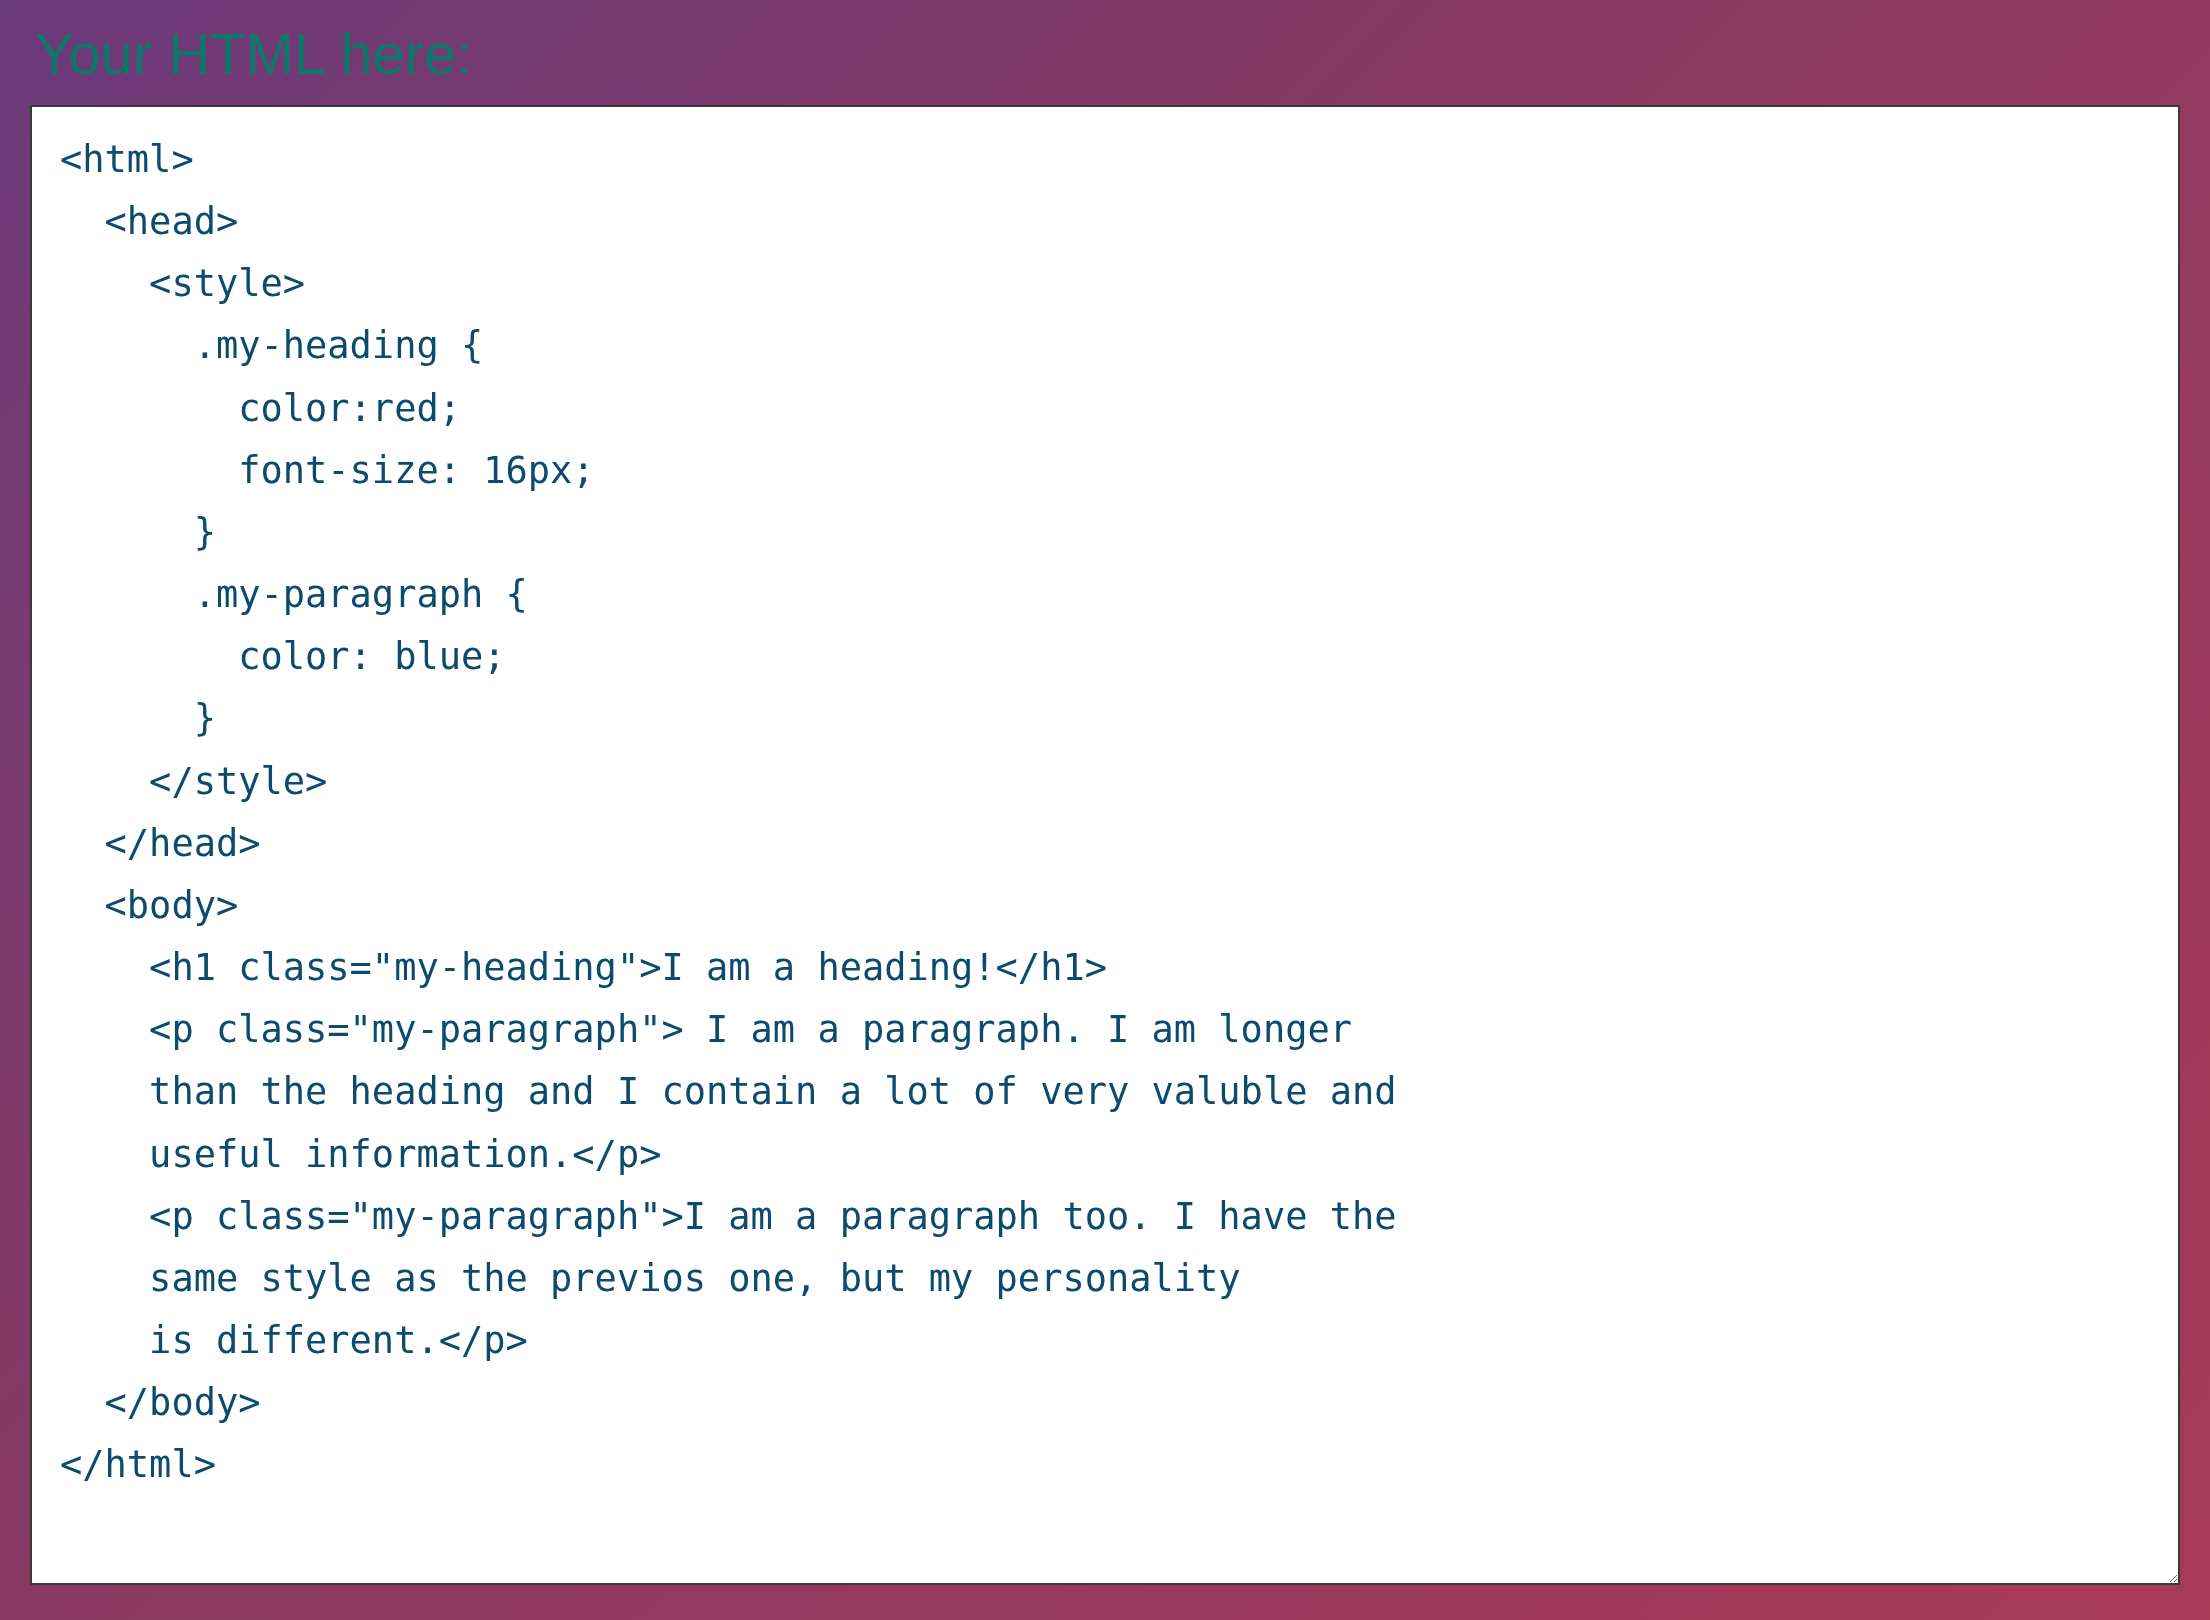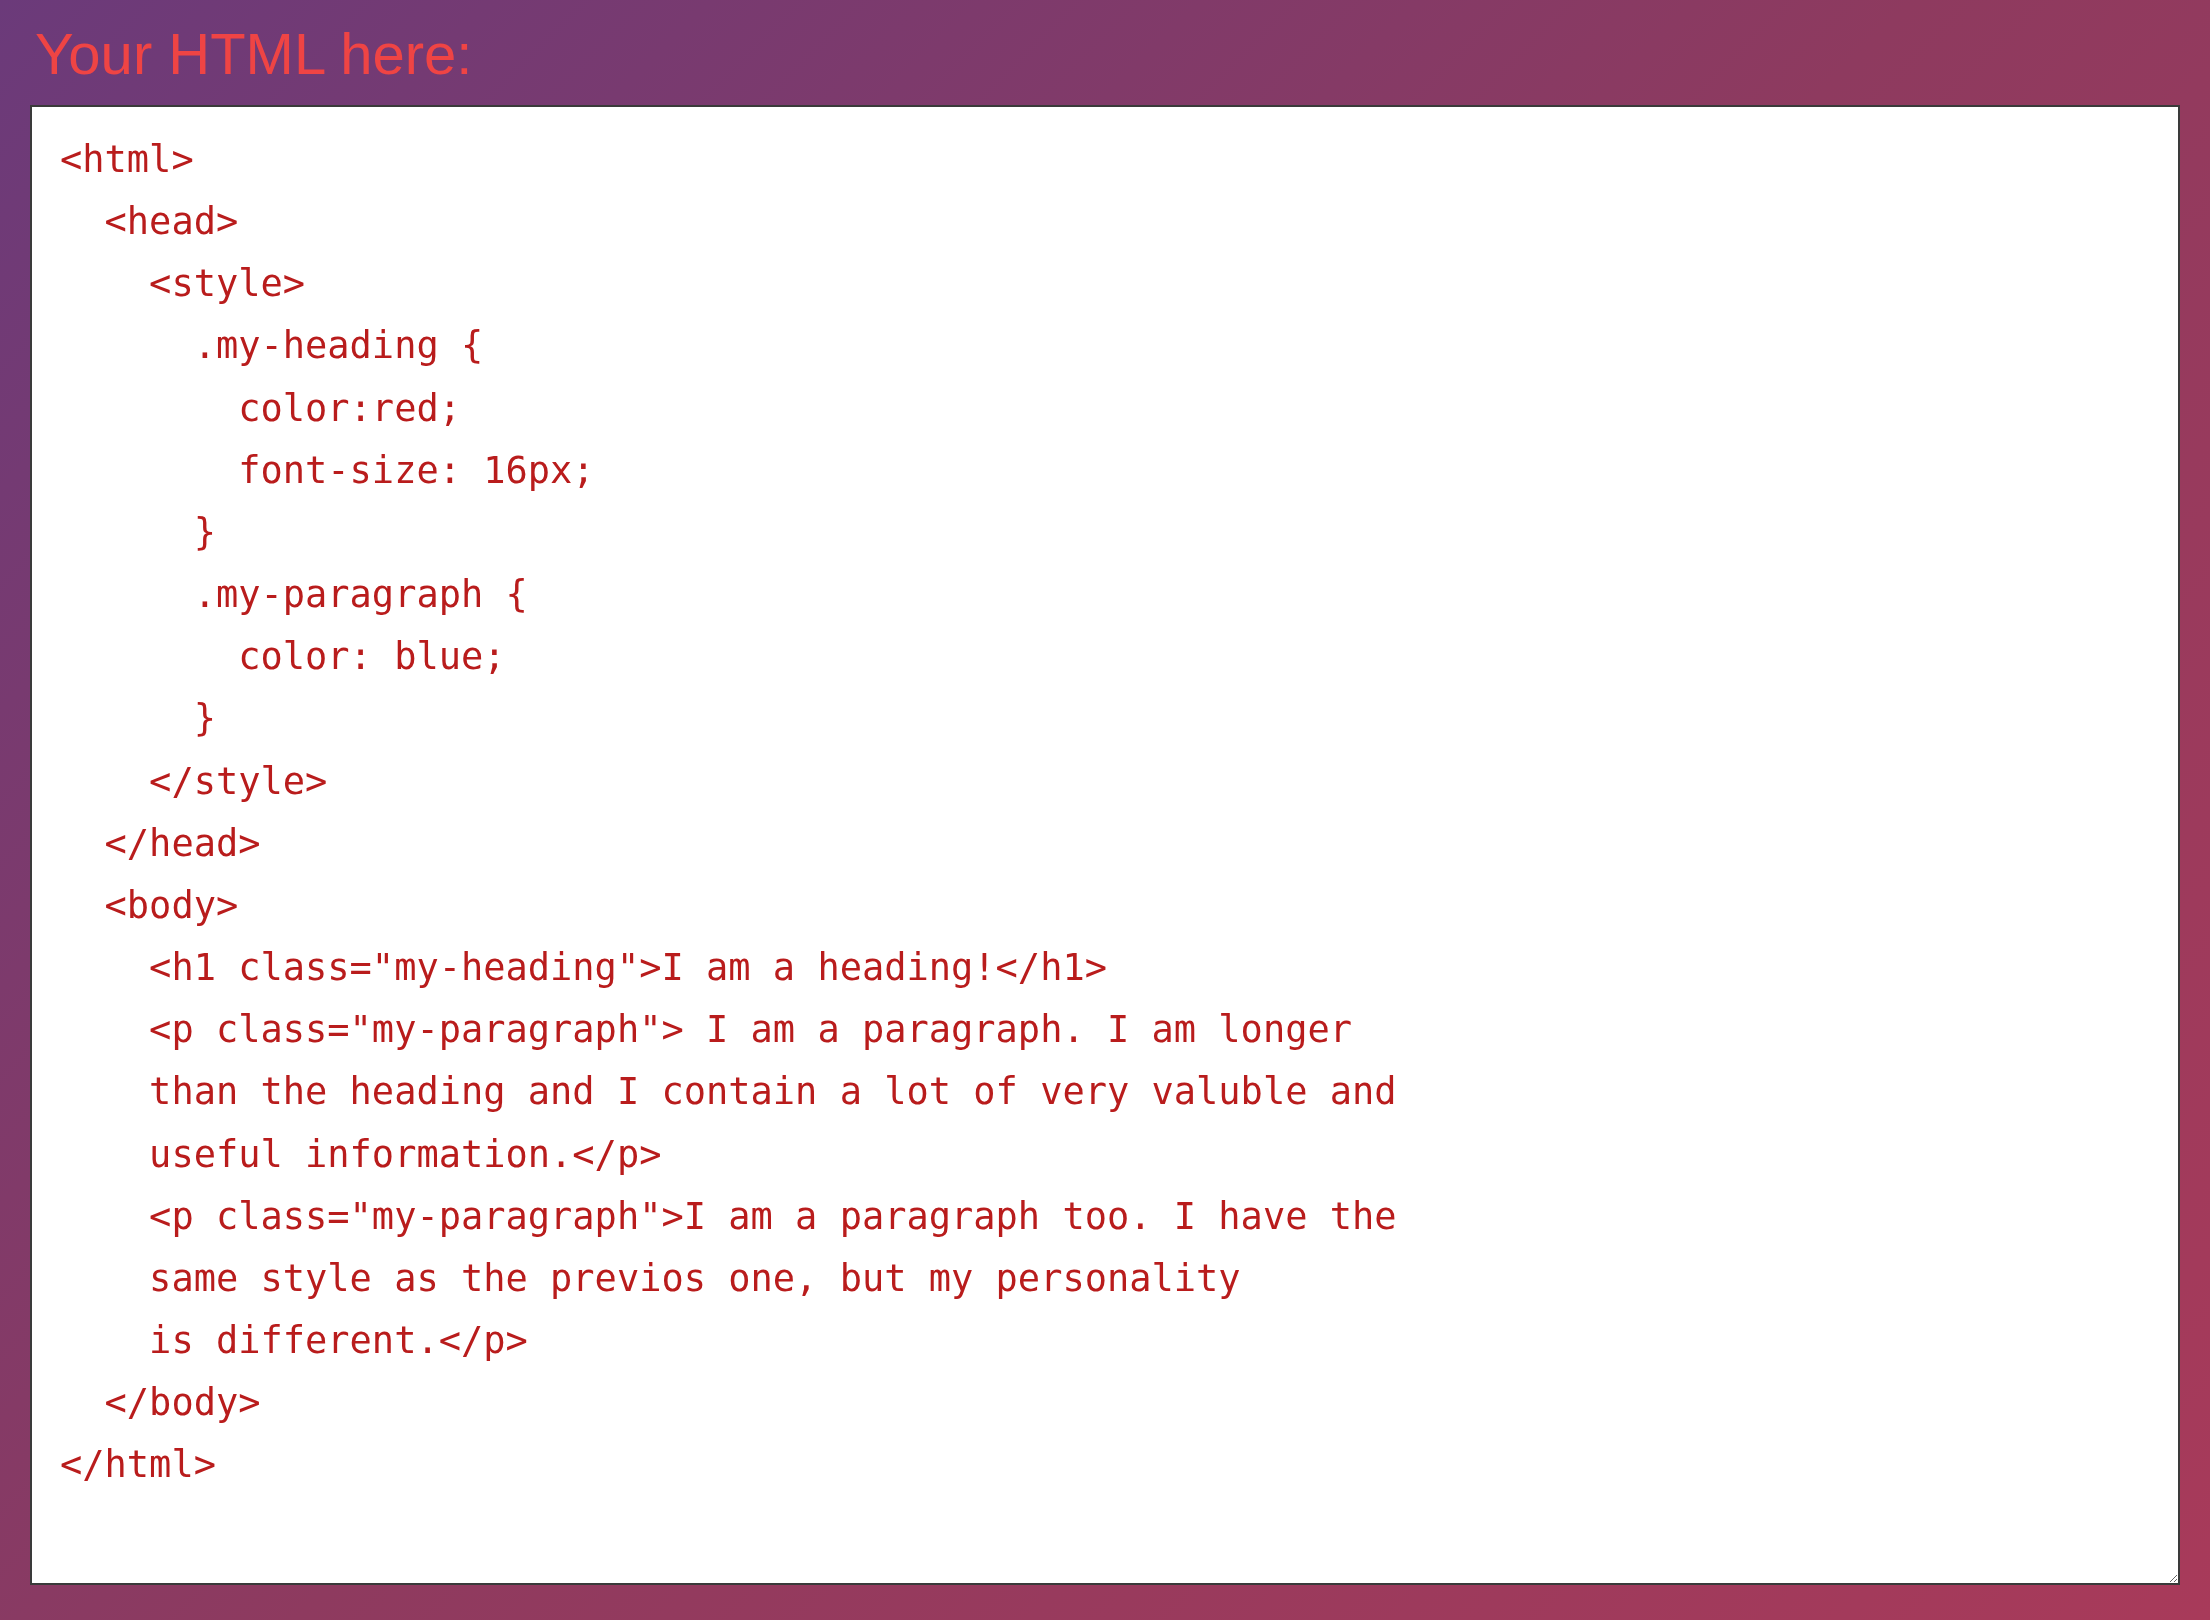--- a/index.html
+++ b/index.html
@@ -10,40 +10,40 @@
     body {
       width: 2210px;
       height: 1620px;
       background: linear-gradient(135deg, #6b3a7a 0%, #8e3a5f 50%, #a83a5a 100%);
       padding: 20px 30px 35px 30px;
       display: flex;
       flex-direction: column;
       font-family: "Segoe UI", "Helvetica Neue", Arial, sans-serif;
     }
     .title {
-      color: #ef4444;
+      color: #0f766e;
       font-size: 58px;
       font-weight: 400;
       margin-bottom: 18px;
       margin-left: 5px;
     }
     .textarea-wrap {
       flex: 1;
       display: flex;
     }
     textarea.code-input {
       width: 100%;
       flex: 1;
       background: #ffffff;
       border: 2px solid #3a3a3a;
       padding: 22px 28px;
       font-family: "DejaVu Sans Mono", "Menlo", "Consolas", "Courier New", monospace;
       font-size: 37px;
       line-height: 1.68;
-      color: #b91c1c;
+      color: #0c4a6e;
       resize: both;
       outline: none;
       white-space: pre;
       overflow: auto;
       text-decoration-skip-ink: none;
     }
   </style>
 </head>
 <body>
 

